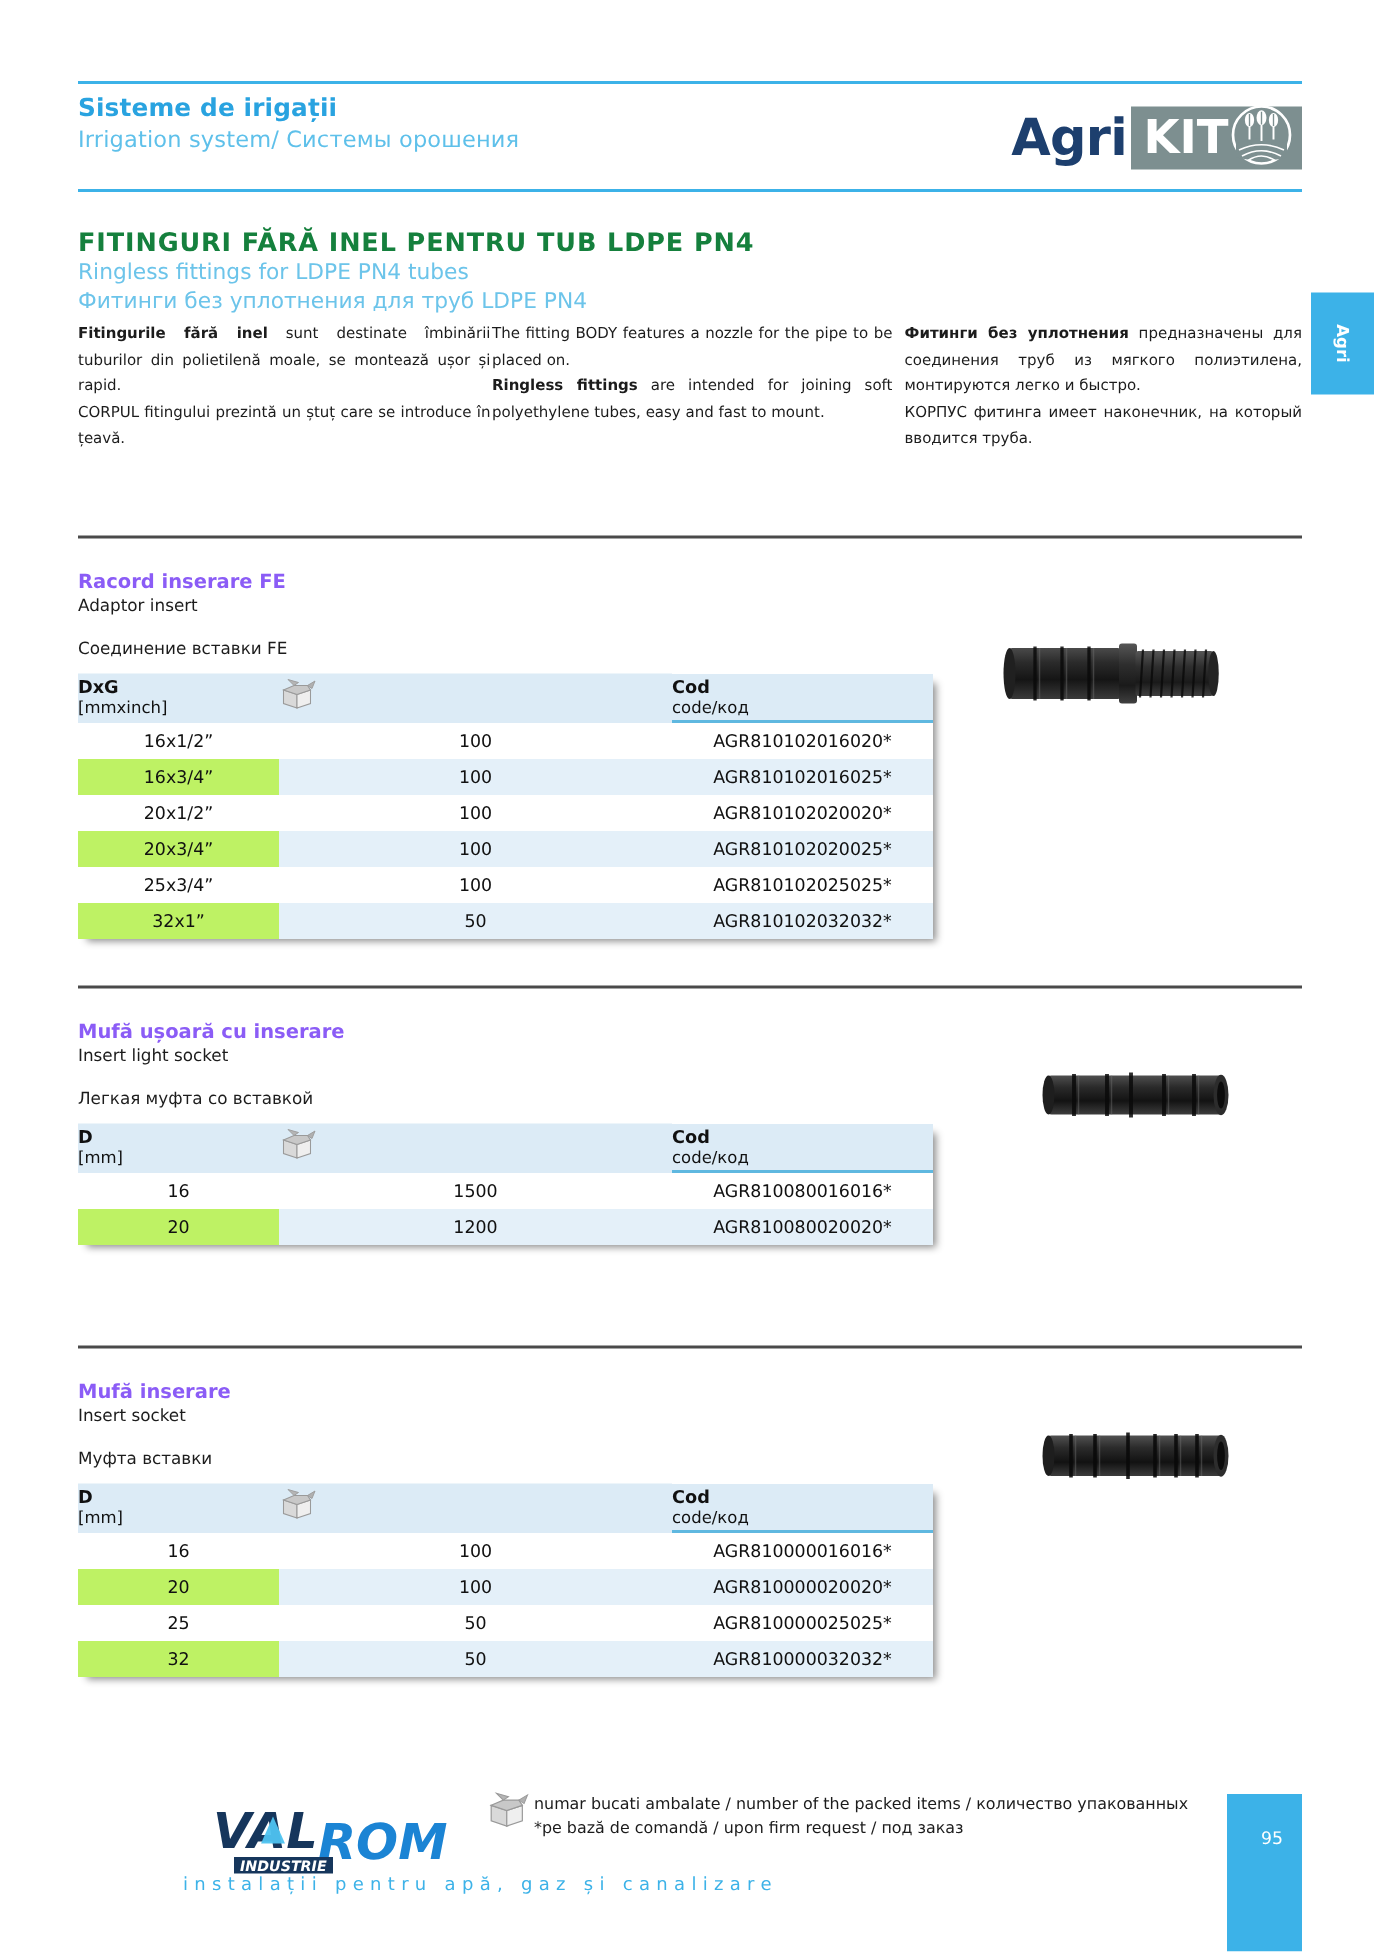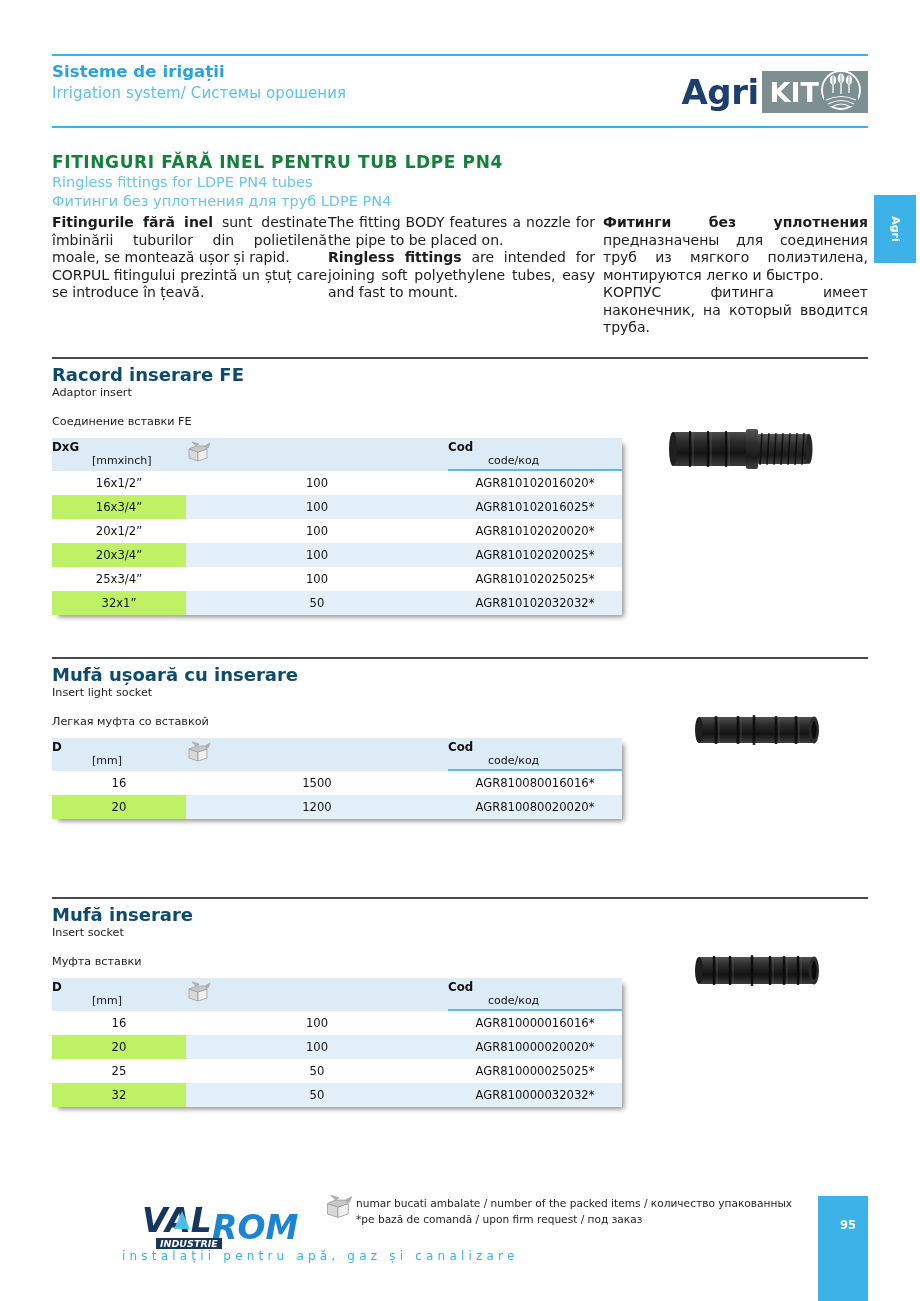--- a/index.html
+++ b/index.html
@@ -37,42 +37,42 @@
   }
   .logo-agri-txt {
     font-size: 34px; font-weight: bold; color: #1d3f6e;
     letter-spacing: -0.5px; line-height: 1;
   }
   .logo-kitbox {
     background: #7d8f90; height: 42px; display: flex; align-items: center;
     padding: 0 6px 0 8px; margin-left: 3px; position: relative;
   }
   .logo-kit-txt {
-    font-size: 27px; font-weight: bold; color: #ffffff;
+    font-size: 31px; font-weight: bold; color: #ffffff;
     letter-spacing: 0px; line-height: 1;
   }
   .logo-emblem { margin-left: 1px; }
 
   
   .sec-title {
     position: absolute; left: 52px; top: 152px;
     font-size: 17px; font-weight: bold; color: #15803d;
     letter-spacing: 0.6px;
   }
   .sec-sub1 {
     position: absolute; left: 52px; top: 174px;
     font-size: 14.5px; color: #6cc4ea;
   }
   .sec-sub2 {
     position: absolute; left: 52px; top: 193px;
     font-size: 14.5px; color: #6cc4ea;
   }
 
   
-  .intro { position: absolute; top: 214px; font-size: 14px; color:#1c1c1c;
+  .intro { position: absolute; top: 214px; font-size: 10px; color:#1c1c1c;
            line-height: 17.5px; text-align: justify; }
   .intro p { margin: 0; }
   .intro b { font-weight: bold; }
   .col1 { left: 52px; width: 275px; }
   .col2 { left: 328px; width: 267px; }
   .col3 { left: 603px; width: 265px; }
 
   
   .agri-tab {
     position: absolute; left: 874px; top: 195px;
@@ -81,36 +81,36 @@
   .agri-tab span {
     position: absolute; left: 50%; top: 50%;
     transform: translate(-50%,-50%) rotate(90deg);
     color: #fff; font-size: 11px; font-weight: bold; white-space: nowrap;
   }
 
   
   .block { position: absolute; left: 52px; width: 816px; }
   .blk-rule { width: 816px; height: 1.5px; background: #4a4a4a; }
   .blk-name {
-    font-size: 18px; font-weight: bold; color: #0c4a6e; margin-top: 5px;
+    font-size: 13px; font-weight: bold; color: #8b5cf6; margin-top: 22px;
   }
   .blk-en { font-size: 11.2px; color: #1c1c1c; margin-top: 1px; }
   .blk-ru { font-size: 11.2px; color: #1c1c1c; margin-top: 16px; }
 
   
   .tbl-wrap { position: relative; margin-top: 10px; width: 570px;
               box-shadow: 4px 4px 5px -2px rgba(0,0,0,0.45); }
   table.spec { border-collapse: collapse; width: 570px; table-layout: fixed; }
   table.spec td, table.spec th { padding: 0; }
   .th-row td {
     background: #dcebf6; height: 33px; vertical-align: middle;
     color: #111;
   }
   .th-main { font-size: 11.8px; font-weight: bold; display:block; line-height:14px; }
-  .th-unit { font-size: 11px; font-weight: normal; display:block; line-height:14px;margin-left:40px; }
+  .th-unit { font-size: 11px; font-weight: normal; display:block; line-height:14px; }
   .th-cod-cell { position: relative; }
   .th-cod-cell::after {
     content: ""; position: absolute; left: 0; right: 0; bottom: 0;
     height: 1.2px; background: #5fb8e0;
   }
   .data-row td {
     height: 24px; text-align: center; font-size: 11.6px; color: #111;
     vertical-align: middle;
   }
   .row-white td { background: #ffffff; }
@@ -137,21 +137,21 @@
     position: absolute; left: 356px; top: 1196px;
     font-size: 10.6px; color: #1c1c1c; line-height: 15.5px;
   }
   .ftr-boxicon { position: absolute; left: 324px; top: 1194px; }
   .pagebox {
     position: absolute; left: 818px; top: 1196px; width: 50px; height: 105px;
     background: #3cb2e8;
   }
   .pagenum {
     position: absolute; left: 0; top: 22px; width: 60px; text-align: center;
-    color: #fff; font-size: 11.5px; font-weight: bold;
+    color: #fff; font-size: 11.5px; font-weight: normal;
   }
 </style>
 </head>
 <body>
 
 <div class="page">
 
   <div class="hdr-rule-top"></div>
   <div class="hdr-title">Sisteme de irigații</div>
   <div class="hdr-sub">Irrigation system/ Системы орошения</div>

